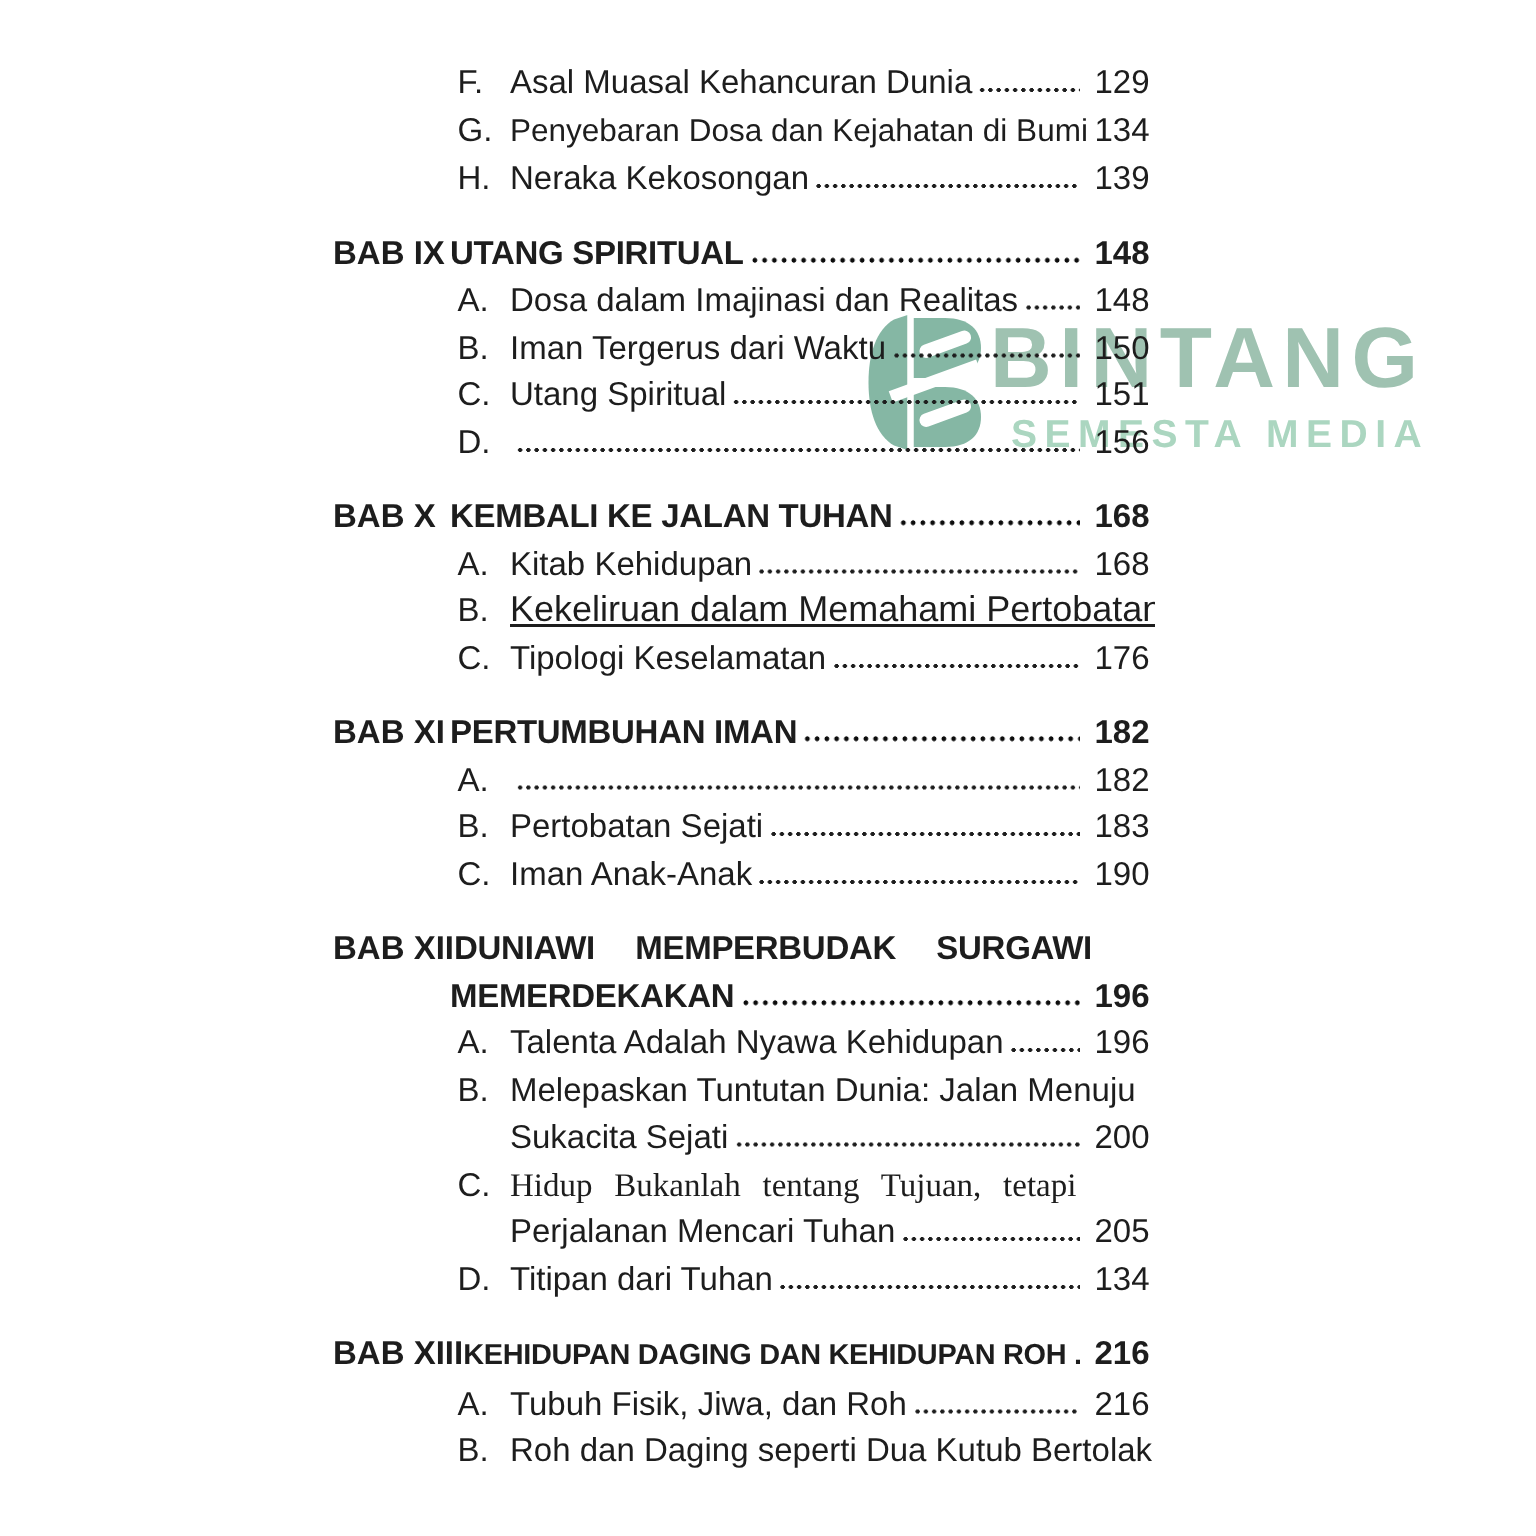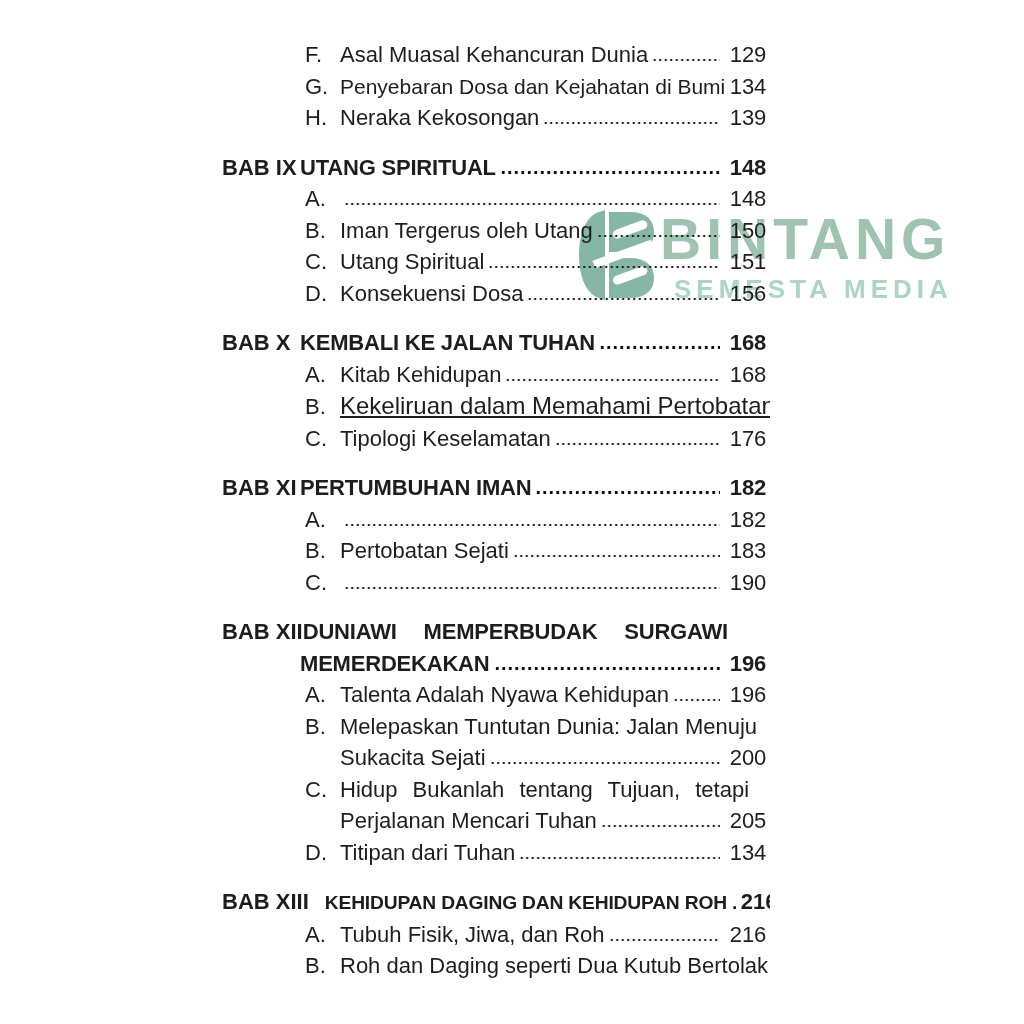--- a/index.html
+++ b/index.html
@@ -21,21 +21,21 @@
   .row{
     display:flex;align-items:baseline;line-height:31.5px;font-size:22px;
     white-space:nowrap;overflow:hidden;
   }
   .row.gap{margin-top:18px;}
   .c-label{flex:0 0 auto;min-width:78px;font-weight:700;}
   .c-letter{flex:0 0 40px;box-sizing:border-box;padding-left:5px;}
   .title{flex:0 0 auto;}
   .chapter .title,.chapter-cont .title{font-weight:700;letter-spacing:-0.2px;}
   .justify.chapter .title{word-spacing:21px;}
-  .justify.item .title{word-spacing:9px;}
+  .justify.item .title{word-spacing:9px;font-family:Liberation Serif, serif;}
   .leader{
     flex:1 1 0;min-width:8px;height:4px;margin:0 6px -1px 4px;align-self:baseline;
     background-image:radial-gradient(circle,#1d1d1d 1.25px,transparent 1.5px);
     background-size:5.5px 4px;background-repeat:repeat-x;background-position:left bottom;
   }
   .chapter .leader,.chapter-cont .leader{
     height:5px;
     background-image:radial-gradient(circle,#0c0c0c 1.5px,transparent 1.75px);
     background-size:6.5px 5px;
   }
@@ -92,41 +92,41 @@
       <div class="row chapter gap">
     <span class="c-label">BAB IX</span>
 
     <span class="title">UTANG SPIRITUAL</span>
     <span class="leader"></span>
     <span class="pagenum">148</span>
   </div>
       <div class="row item">
     <span class="c-label"></span>
     <span class="c-letter">A.</span>
+    <span class="title">Dosa dalam Imajinasi dan Realitas</span>
     <span class="leader"></span>
     <span class="pagenum">148</span>
   </div>
       <div class="row item">
     <span class="c-label"></span>
     <span class="c-letter">B.</span>
-    <span class="title">Iman Tergerus oleh Utang</span>
+    <span class="title">Iman Tergerus dari Waktu</span>
     <span class="leader"></span>
     <span class="pagenum">150</span>
   </div>
       <div class="row item">
     <span class="c-label"></span>
     <span class="c-letter">C.</span>
     <span class="title">Utang Spiritual</span>
     <span class="leader"></span>
     <span class="pagenum">151</span>
   </div>
       <div class="row item">
     <span class="c-label"></span>
     <span class="c-letter">D.</span>
-    <span class="title">Konsekuensi Dosa</span>
     <span class="leader"></span>
     <span class="pagenum">156</span>
   </div>
       <div class="row chapter gap">
     <span class="c-label">BAB X</span>
 
     <span class="title">KEMBALI KE JALAN TUHAN</span>
     <span class="leader"></span>
     <span class="pagenum">168</span>
   </div>
@@ -167,20 +167,21 @@
       <div class="row item">
     <span class="c-label"></span>
     <span class="c-letter">B.</span>
     <span class="title">Pertobatan Sejati</span>
     <span class="leader"></span>
     <span class="pagenum">183</span>
   </div>
       <div class="row item">
     <span class="c-label"></span>
     <span class="c-letter">C.</span>
+    <span class="title">Iman Anak-Anak</span>
     <span class="leader"></span>
     <span class="pagenum">190</span>
   </div>
       <div class="row chapter gap justify">
     <span class="c-label">BAB XII</span>
 
     <span class="title">DUNIAWI MEMPERBUDAK SURGAWI</span>
 
   </div>
       <div class="row chapter-cont">
@@ -226,21 +227,21 @@
       <div class="row item">
     <span class="c-label"></span>
     <span class="c-letter">D.</span>
     <span class="title">Titipan dari Tuhan</span>
     <span class="leader"></span>
     <span class="pagenum">134</span>
   </div>
       <div class="row chapter gap">
     <span class="c-label">BAB XIII</span>
 
-    <span class="title" style="font-size: 19.25px; margin-left: 16px;">KEHIDUPAN DAGING DAN KEHIDUPAN ROH .</span>
+    <span class="title" style="font-size: 19.25px;">KEHIDUPAN DAGING DAN KEHIDUPAN ROH .</span>
 
     <span class="pagenum">216</span>
   </div>
       <div class="row item">
     <span class="c-label"></span>
     <span class="c-letter">A.</span>
     <span class="title">Tubuh Fisik, Jiwa, dan Roh</span>
     <span class="leader"></span>
     <span class="pagenum">216</span>
   </div>

